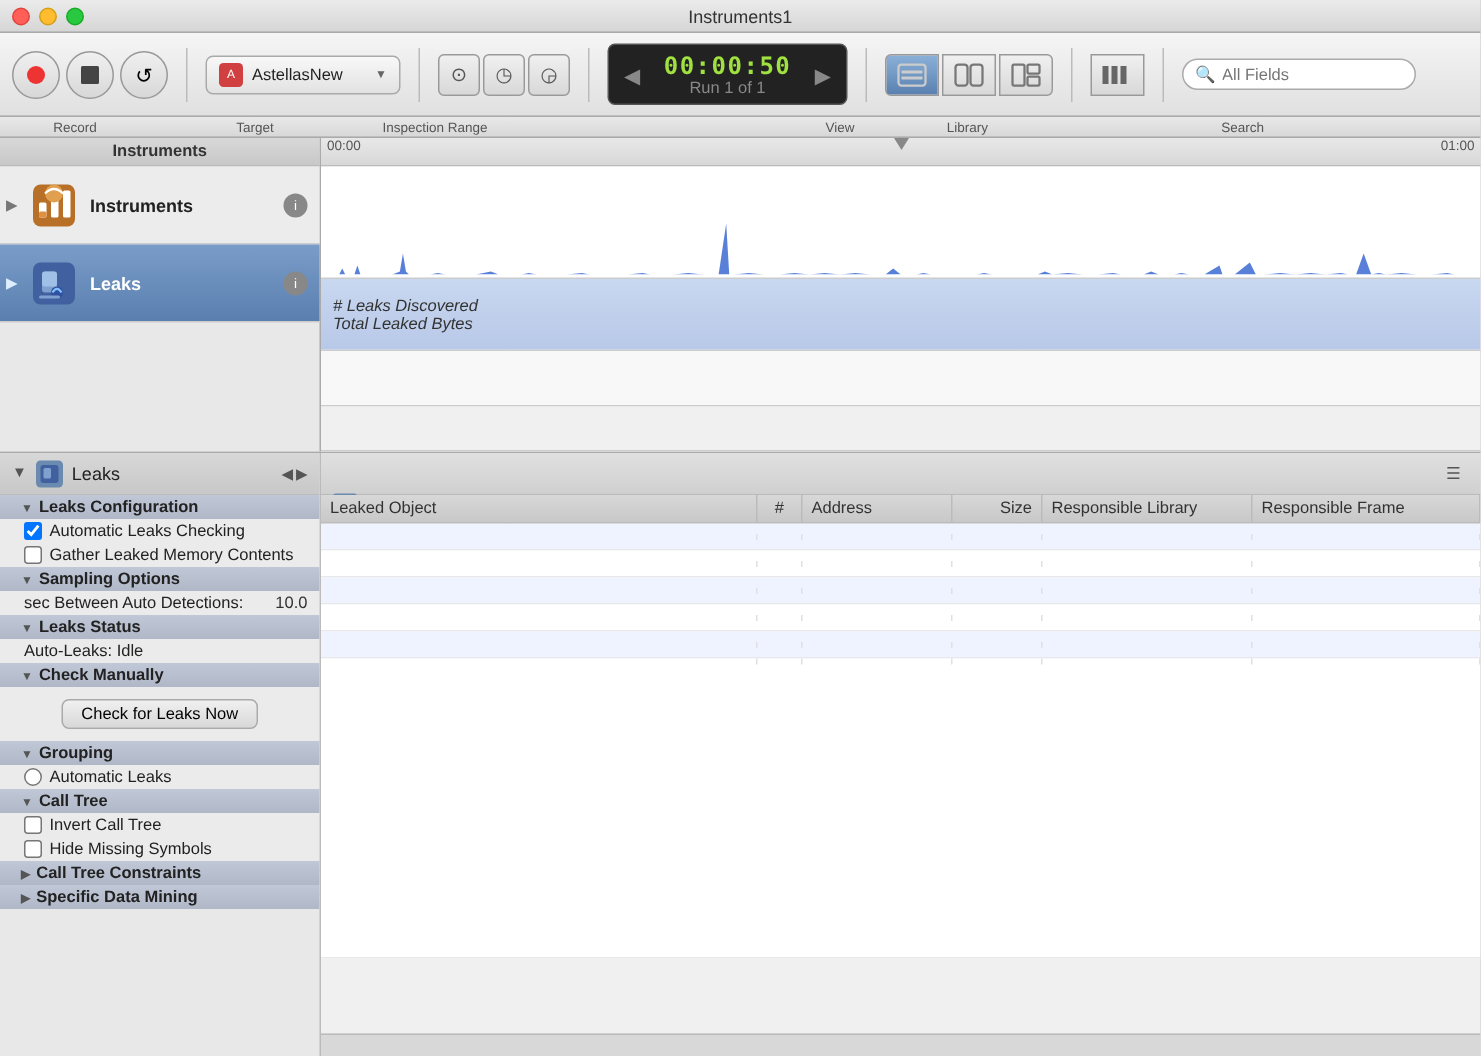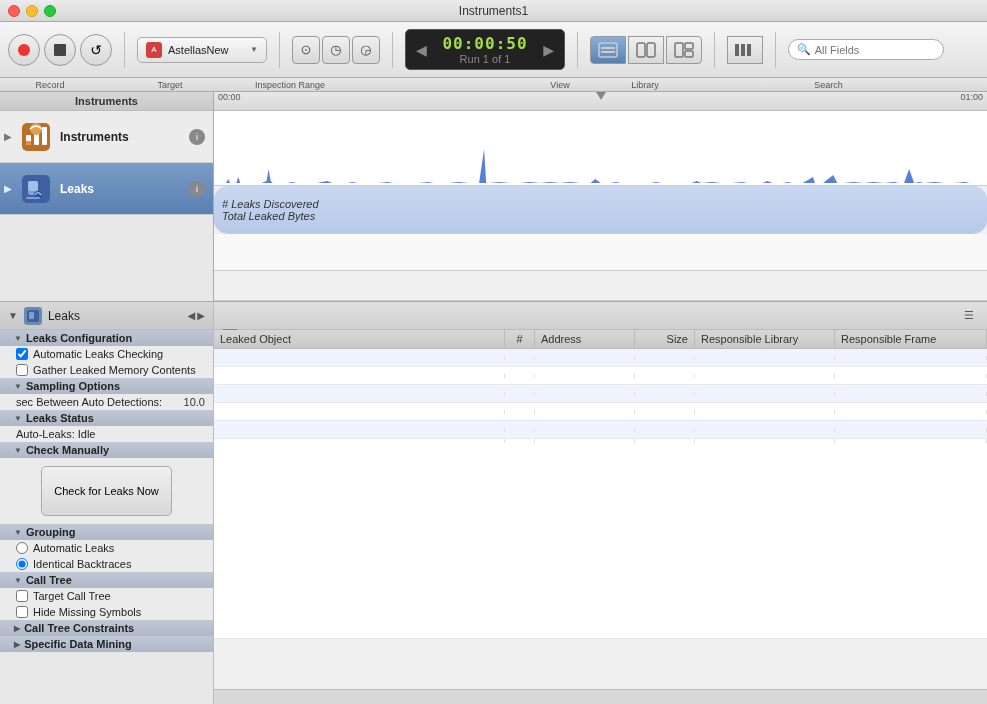--- a/index.html
+++ b/index.html
@@ -481,21 +481,21 @@
     .config-radio {
       width: 12px;
       height: 12px;
       cursor: pointer;
     }
 
     .config-btn {
       background: linear-gradient(to bottom, #f0f0f0, #d8d8d8);
       border: 1px solid #aaa;
       border-radius: 5px;
-      padding: 18px 12px;
+      padding: 3px 12px;
       font-size: 11px;
       cursor: pointer;
       margin: 4px auto;
       display: block;
     }
 
     
     .data-panel {
       flex: 1;
       display: flex;
@@ -796,21 +796,21 @@
     </div>
 
     <div class="track-row alloc-track" style="height:82px;">
       <svg class="waveform-svg" viewBox="0 0 760 44" preserveAspectRatio="none">
         <rect width="760" height="44" fill="white"></rect>
 
         <polyline points="0,44 10,44 12,40 14,44 20,44 22,38 24,44 30,44 45,44 50,42 52,30 54,42 56,44 70,44 75,43 80,44 100,44 110,42 115,44 130,44 135,43 140,44 160,44 170,43 175,44 200,44 210,43 215,44 230,44 240,43 250,44 260,44 265,10 267,44 270,44 280,43 290,44 300,44 310,43 320,44 330,43 340,44 350,43 360,44 370,44 375,40 380,44 390,44 395,43 400,44 430,44 435,43 440,44 470,44 475,42 480,44 490,43 500,44 510,44 520,43 525,44 540,44 545,42 550,44 560,44 565,43 570,44 580,44 590,38 592,44 600,44 610,36 614,44 620,44 630,43 640,44 650,43 660,44 670,43 675,44 680,44 685,30 690,44 695,43 700,44 710,43 720,44 730,44 740,43 745,44 760,44" fill="#3060d0" stroke="none" opacity="0.8"></polyline>
       </svg>
     </div>
 
-    <div class="track-row leaks" style="height:52px;border-radius:14px;">
+    <div class="track-row leaks" style="height:52px;">
       <div class="leaks-track" style="height:100%;">
         <div class="leaks-discovered"># Leaks Discovered</div>
         <div class="leaks-bytes">Total Leaked Bytes</div>
       </div>
     </div>
 
     <div class="track-row" style="height:40px; background: #f8f8f8;"></div>
     <div class="track-row" style="height:32px; background: #f0f0f0;"></div>
   </div>
 </div>
@@ -880,33 +880,29 @@
     <div class="config-section-header">
       <span class="config-section-triangle">▼</span>
       <span>Grouping</span>
     </div>
 
     <div class="config-item">
       <input type="radio" class="config-radio" name="grouping" style="">
       <span class="config-label">Automatic Leaks</span>
     </div>
 
-    <div class="config-item">
-      <input type="radio" class="config-radio" name="grouping" checked="" style="">
-      <span class="config-label">Identical Backtraces</span>
-    </div>
 
     <div class="config-section-header">
       <span class="config-section-triangle">▼</span>
       <span>Call Tree</span>
     </div>
 
     <div class="config-item">
       <input type="checkbox" class="config-checkbox" style="">
-      <span class="config-label">Target Call Tree</span>
+      <span class="config-label">Invert Call Tree</span>
     </div>
 
     <div class="config-item">
       <input type="checkbox" class="config-checkbox" style="">
       <span class="config-label">Hide Missing Symbols</span>
     </div>
 
 
 
 

